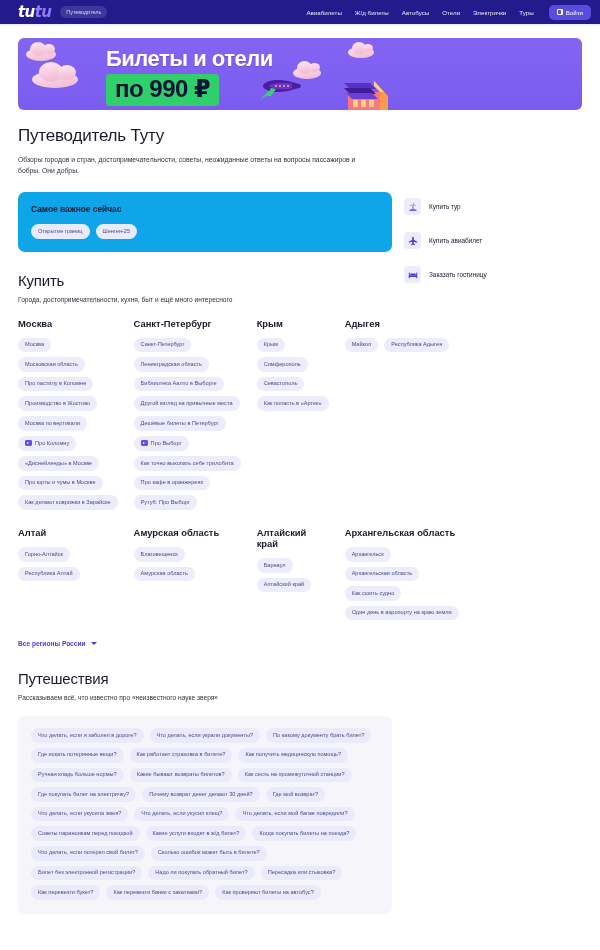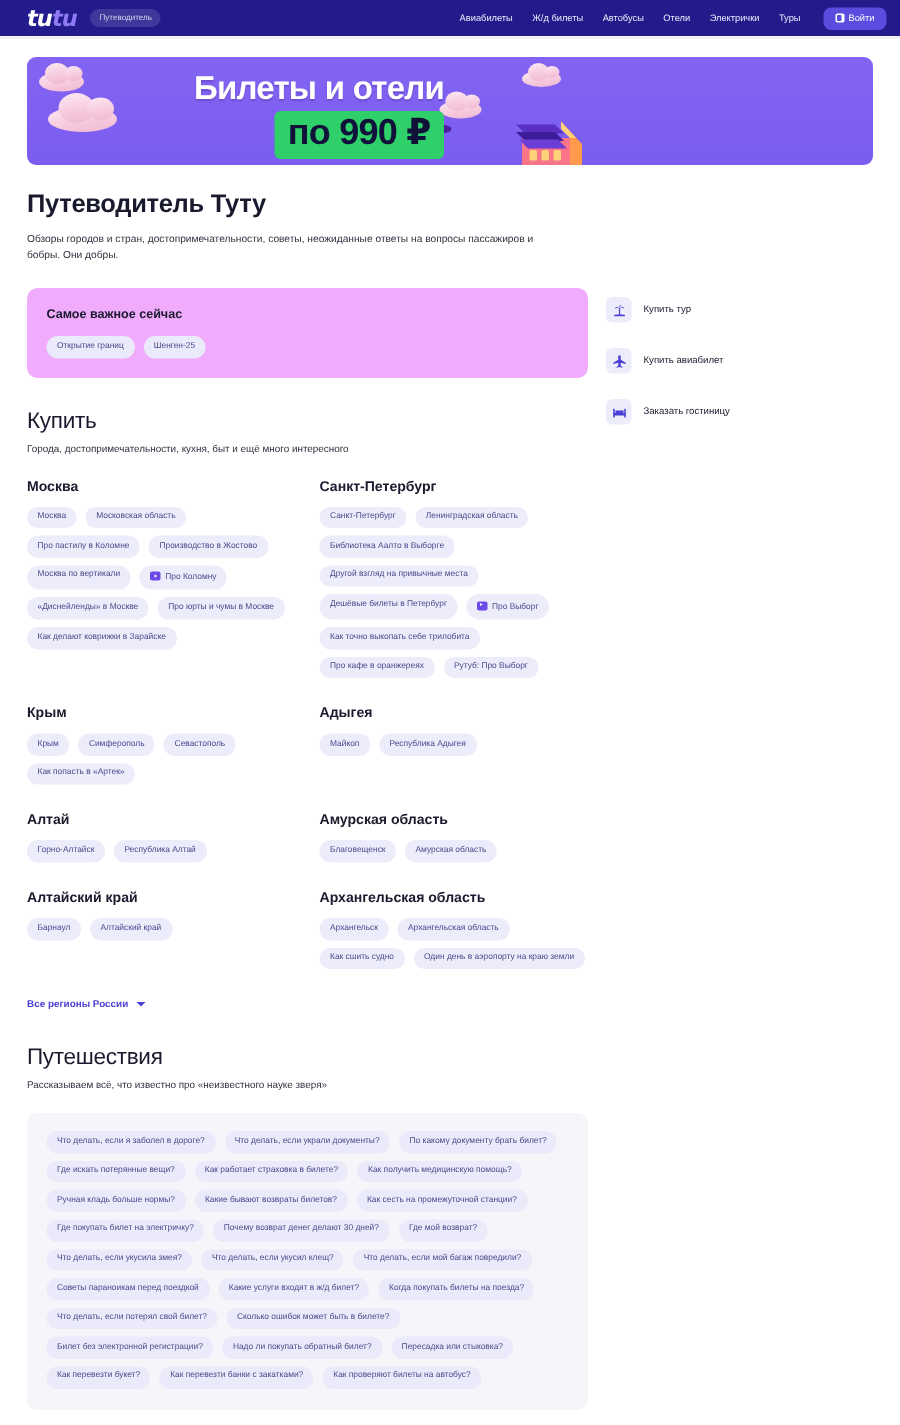--- a/index.html
+++ b/index.html
@@ -105,21 +105,21 @@
   .c2::after { width: 18px; height: 15px; left: 26px; top: -6px; }
   .c3 { width: 28px; height: 12px; left: 275px; top: 29px; }
   .c3::before { width: 15px; height: 13px; left: 4px; top: -6px; }
   .c3::after { width: 11px; height: 9px; left: 16px; top: -4px; }
   .c4 { width: 26px; height: 11px; left: 330px; top: 9px; }
   .c4::before { width: 14px; height: 12px; left: 4px; top: -5px; }
   .c4::after { width: 10px; height: 8px; left: 15px; top: -3px; }
 
   .banner-text {
     position: absolute; left: 88px; top: 10px;
-    width: 190px; text-align: right;
+    width: 190px; text-align: left;
   }
   .banner-title {
     color: #ffffff;
     font-size: 22px;
     font-weight: bold;
     letter-spacing: -0.5px;
     line-height: 1;
     white-space: nowrap;
     text-shadow: 0 1px 1px rgba(60,20,110,0.25);
   }
@@ -140,38 +140,38 @@
     position: absolute; left: 240px; top: 38px;
     width: 44px; height: 26px;
   }
   .house {
     position: absolute; left: 322px; top: 36px;
     width: 52px; height: 36px;
   }
 
   
   h1.page-title {
-    font-size: 17px; font-weight: bold;
+    font-size: 17px; font-weight: normal;
     margin: 16px 0 9px 0;
     letter-spacing: -0.2px;
   }
   .page-sub {
     font-size: 6.8px; line-height: 1.55;
     color: #30303f; max-width: 360px;
     margin-bottom: 16px;
   }
 
   
   .cols { display: flex; gap: 12px; align-items: flex-start; }
   .col-main { width: 374px; flex: none; }
   .col-side { flex: 1; padding-top: 6px; }
 
   
   .card {
-    background: #f0abfc;
+    background: #0ea5e9;
     border-radius: 7px;
     padding: 12px 13px 13px 13px;
   }
   .card-title {
     font-size: 8.4px; font-weight: bold;
     margin-bottom: 10px;
   }
 
   
   .tags { display: flex; flex-wrap: wrap; gap: 5px 6px; }
@@ -222,21 +222,21 @@
     font-size: 15px; font-weight: normal;
     margin: 20px 0 7px 0;
     letter-spacing: -0.2px;
   }
   .sec-sub {
     font-size: 6.6px; color: #30303f;
     margin-bottom: 15px;
   }
   .region-grid {
     display: grid;
-    grid-template-columns: 1fr 1fr;
+    grid-template-columns: 1fr 1fr 1fr 1fr;
     column-gap: 16px;
     row-gap: 17px;
   }
   .region h3 {
     font-size: 9.4px; font-weight: bold;
     margin-bottom: 9px;
   }
   .all-regions {
     margin-top: 20px;
     font-size: 6.6px;

